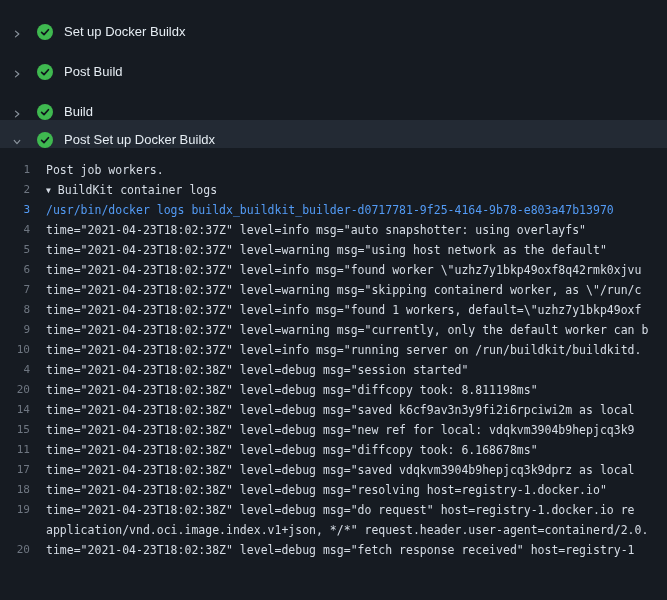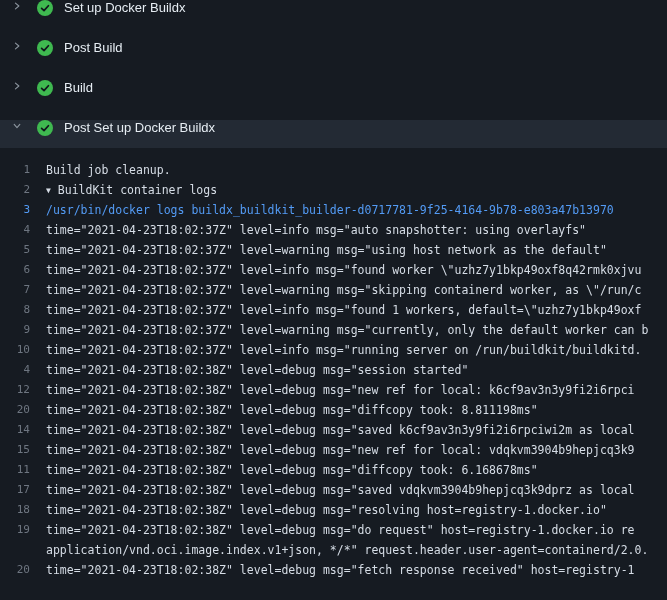--- a/index.html
+++ b/index.html
@@ -14,21 +14,21 @@
   }
   *{box-sizing:border-box;}
   html,body{margin:0;padding:0;}
   body{
     width:667px;height:600px;overflow:hidden;
     background:var(--background);
     font-family:"Liberation Sans",sans-serif;
   }
   .steps{width:100%;}
   .step-row{
-    display:flex;align-items:flex-start;height:40px;padding:0 12px;cursor:pointer;
+    display:flex;align-items:flex-end;height:40px;padding:0 12px;cursor:pointer;
   }
   .step-row.expanded{height:28px;background:var(--header-highlight);}
   .chev{width:10px;height:12px;display:flex;align-items:center;justify-content:center;margin-right:15px;flex:none;}
   .check{width:16px;height:16px;margin-right:11px;flex:none;display:flex;}
   .step-label{
     color:var(--step-label);font-size:13px;line-height:16px;
   }
   .log-area{
     padding-top:12px;
     font-family:"DejaVu Sans Mono","Liberation Mono",monospace;
@@ -111,32 +111,31 @@
           <circle cx="8" cy="8" r="8" fill="var(--success-green)"></circle>
           <path d="M4.6 8.3 L7 10.6 L11.4 5.7" fill="none" stroke="#10151c" stroke-width="1.7" stroke-linecap="round" stroke-linejoin="round"></path>
         </svg>
     </span>
     <span class="step-label">Post Set up Docker Buildx</span>
   </div>
 
 </div>
 
 <div class="log-area">
-    <div class="log-row"><span class="num">1</span><span class="txt">Build job cleanup.</span></div>
+    <div class="log-row"><span class="num">1</span><span class="txt">Post job workers.</span></div>
     <div class="log-row"><span class="num">2</span><span class="txt"><span class="tri">▼</span>BuildKit container logs</span></div>
     <div class="log-row command"><span class="num">3</span><span class="txt">/usr/bin/docker logs buildx_buildkit_builder-d0717781-9f25-4164-9b78-e803a47b13970</span></div>
     <div class="log-row"><span class="num">4</span><span class="txt">time="2021-04-23T18:02:37Z" level=info msg="auto snapshotter: using overlayfs"</span></div>
     <div class="log-row"><span class="num">5</span><span class="txt">time="2021-04-23T18:02:37Z" level=warning msg="using host network as the default"</span></div>
     <div class="log-row"><span class="num">6</span><span class="txt">time="2021-04-23T18:02:37Z" level=info msg="found worker \"uzhz7y1bkp49oxf8q42rmk0xjvu</span></div>
     <div class="log-row"><span class="num">7</span><span class="txt">time="2021-04-23T18:02:37Z" level=warning msg="skipping containerd worker, as \"/run/c</span></div>
     <div class="log-row"><span class="num">8</span><span class="txt">time="2021-04-23T18:02:37Z" level=info msg="found 1 workers, default=\"uzhz7y1bkp49oxf</span></div>
     <div class="log-row"><span class="num">9</span><span class="txt">time="2021-04-23T18:02:37Z" level=warning msg="currently, only the default worker can b</span></div>
     <div class="log-row"><span class="num">10</span><span class="txt">time="2021-04-23T18:02:37Z" level=info msg="running server on /run/buildkit/buildkitd.</span></div>
     <div class="log-row"><span class="num">4</span><span class="txt">time="2021-04-23T18:02:38Z" level=debug msg="session started"</span></div>
-    <div class="log-row"><span class="num">12</span><span class="txt">time="2021-04-23T18:02:38Z" level=debug msg="new ref for local: k6cf9av3n3y9fi2i6rpci</span></div>
     <div class="log-row"><span class="num">20</span><span class="txt">time="2021-04-23T18:02:38Z" level=debug msg="diffcopy took: 8.811198ms"</span></div>
     <div class="log-row"><span class="num">14</span><span class="txt">time="2021-04-23T18:02:38Z" level=debug msg="saved k6cf9av3n3y9fi2i6rpciwi2m as local</span></div>
     <div class="log-row"><span class="num">15</span><span class="txt">time="2021-04-23T18:02:38Z" level=debug msg="new ref for local: vdqkvm3904b9hepjcq3k9</span></div>
     <div class="log-row"><span class="num">11</span><span class="txt">time="2021-04-23T18:02:38Z" level=debug msg="diffcopy took: 6.168678ms"</span></div>
     <div class="log-row"><span class="num">17</span><span class="txt">time="2021-04-23T18:02:38Z" level=debug msg="saved vdqkvm3904b9hepjcq3k9dprz as local</span></div>
     <div class="log-row"><span class="num">18</span><span class="txt">time="2021-04-23T18:02:38Z" level=debug msg="resolving host=registry-1.docker.io"</span></div>
     <div class="log-row"><span class="num">19</span><span class="txt">time="2021-04-23T18:02:38Z" level=debug msg="do request" host=registry-1.docker.io re</span></div>
     <div class="log-row"><span class="num"></span><span class="txt">application/vnd.oci.image.index.v1+json, */*" request.header.user-agent=containerd/2.0.</span></div>
     <div class="log-row"><span class="num">20</span><span class="txt">time="2021-04-23T18:02:38Z" level=debug msg="fetch response received" host=registry-1</span></div>
   </div>

